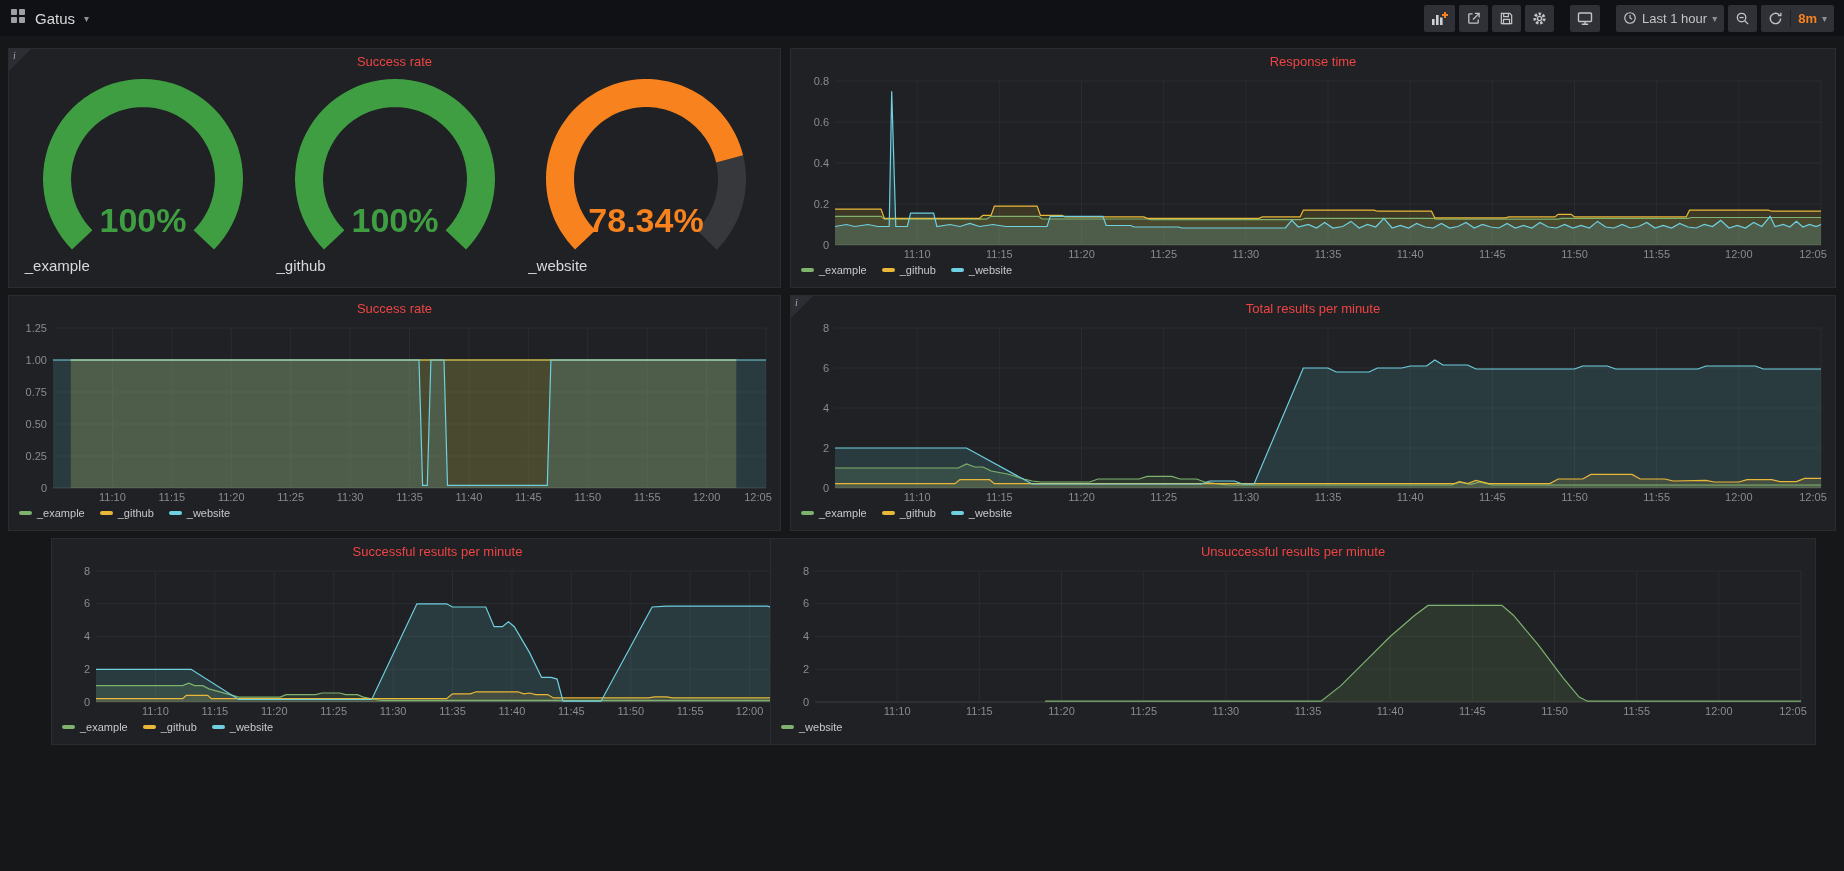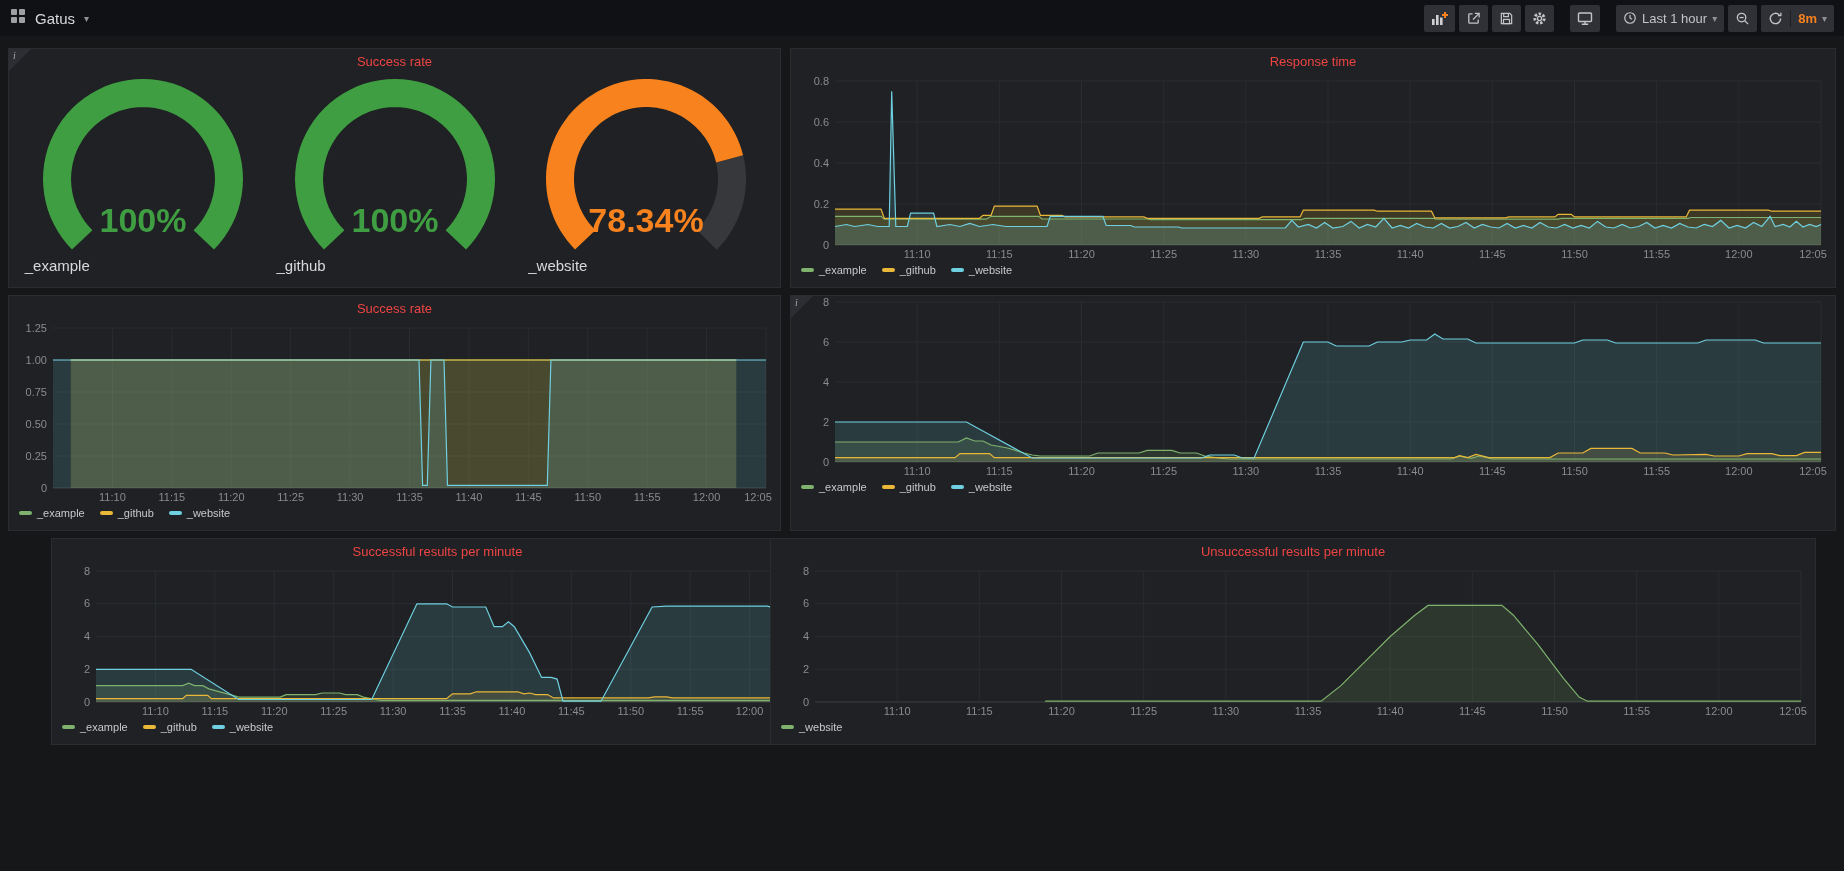--- a/index.html
+++ b/index.html
@@ -281,20 +281,21 @@
       <span class="legend-item">
         <span class="dash" style="background: rgb(110, 208, 224);"></span>
         <span>_website</span>
       </span>
     </div>
 </section>
 
 <section class="panel" id="p4">
   <div class="corner"></div>
   <div class="corner-i">i</div>
+  <div class="ptitle">Total results per minute</div>
   <div class="chart">
       <svg width="1028" height="182" style="display:block;overflow:visible">
         <line x1="118.16666666666666" y1="6" x2="118.16666666666666" y2="166" stroke="#2a2c30" stroke-width="1"></line>
         <line x1="200.33333333333331" y1="6" x2="200.33333333333331" y2="166" stroke="#2a2c30" stroke-width="1"></line>
         <line x1="282.5" y1="6" x2="282.5" y2="166" stroke="#2a2c30" stroke-width="1"></line>
         <line x1="364.66666666666663" y1="6" x2="364.66666666666663" y2="166" stroke="#2a2c30" stroke-width="1"></line>
         <line x1="446.83333333333337" y1="6" x2="446.83333333333337" y2="166" stroke="#2a2c30" stroke-width="1"></line>
         <line x1="529" y1="6" x2="529" y2="166" stroke="#2a2c30" stroke-width="1"></line>
         <line x1="611.1666666666667" y1="6" x2="611.1666666666667" y2="166" stroke="#2a2c30" stroke-width="1"></line>
         <line x1="693.3333333333333" y1="6" x2="693.3333333333333" y2="166" stroke="#2a2c30" stroke-width="1"></line>

